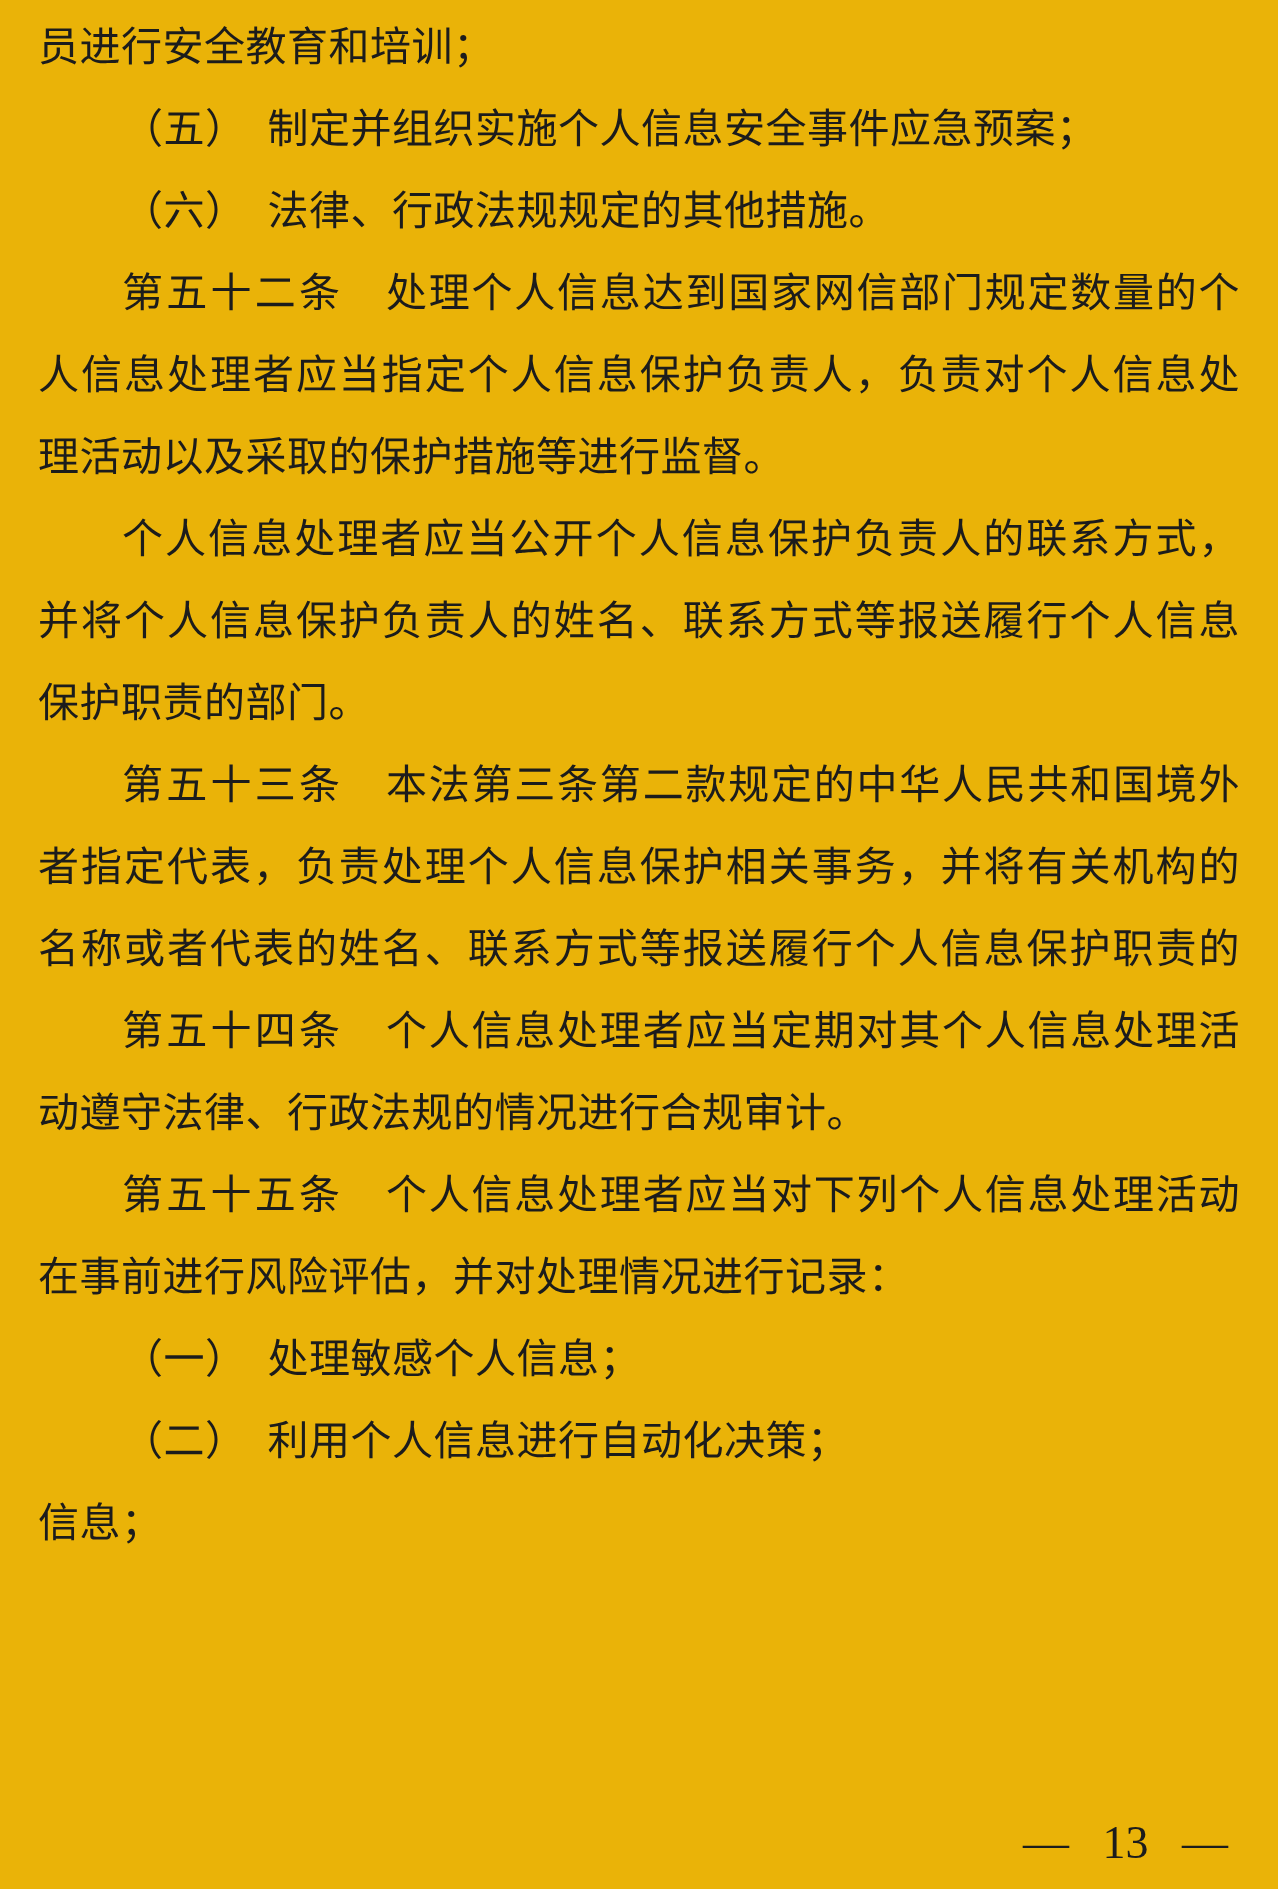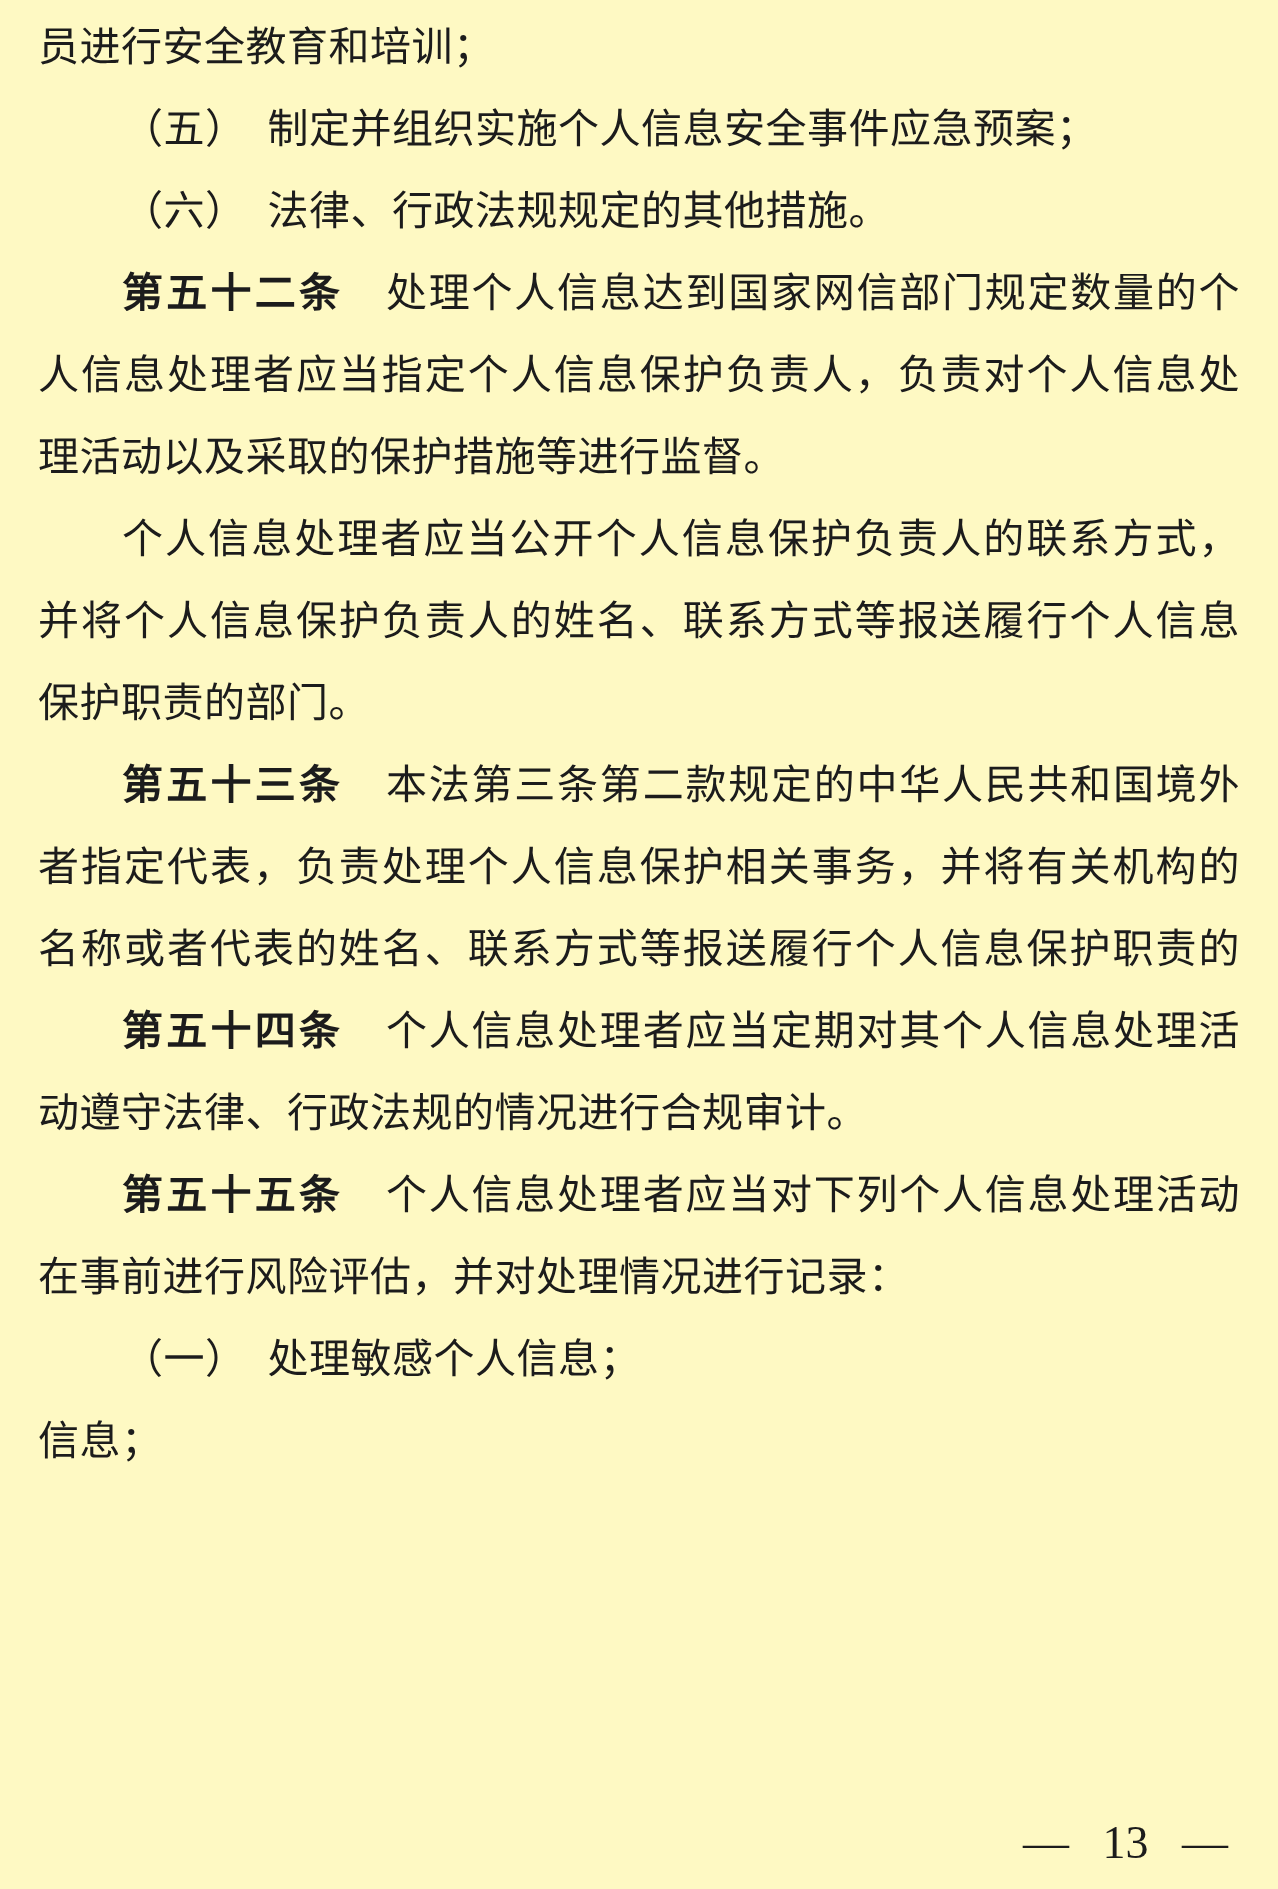--- a/index.html
+++ b/index.html
@@ -4,21 +4,21 @@
 <style>
   html, body {
     margin: 0;
     padding: 0;
     background: #ffffff;
   }
   .page {
     position: relative;
     width: 1278px;
     height: 1889px;
-    background: #fef9c3;
+    background: #eab308;
     color: #1c1c1c;
     font-family: "Liberation Serif", "DejaVu Serif", serif;
     overflow: hidden;
     box-sizing: border-box;
     padding-left: 26px;
   }
   .text-block {
     position: absolute;
     top: 6px;
     left: 38px;
@@ -35,21 +35,21 @@
   .line.justify {
     white-space: normal;
     text-align: justify;
     text-align-last: justify;
     text-justify: inter-character;
   }
   .line.indent {
     text-indent: 84px;
   }
   .head {
-    font-weight: 700;
+    font-weight: 400;
     font-family: "Liberation Sans", "DejaVu Sans", sans-serif;
     letter-spacing: 2px;
   }
   .footer {
     position: absolute;
     right: 50px;
     top: 1820px;
     height: 46px;
     line-height: 46px;
     font-size: 46px;
@@ -93,20 +93,21 @@
     <div class="line indent justify"><span class="head">第五十四条</span><span>　个人信息处理者应当定期对其个人信息处理活</span></div>
 
     <div class="line"><span>动遵守法律、行政法规的情况进行合规审计。</span></div>
 
     <div class="line indent justify"><span class="head">第五十五条</span><span>　个人信息处理者应当对下列个人信息处理活动</span></div>
 
     <div class="line"><span>在事前进行风险评估，并对处理情况进行记录：</span></div>
 
     <div class="line indent"><span>（一）　处理敏感个人信息；</span></div>
 
+    <div class="line indent"><span>（二）　利用个人信息进行自动化决策；</span></div>
 
 
     <div class="line"><span>信息；</span></div>
 
   </div>
 
   <div class="footer">— 13 —</div>
 </div>
 
 </body></html>

